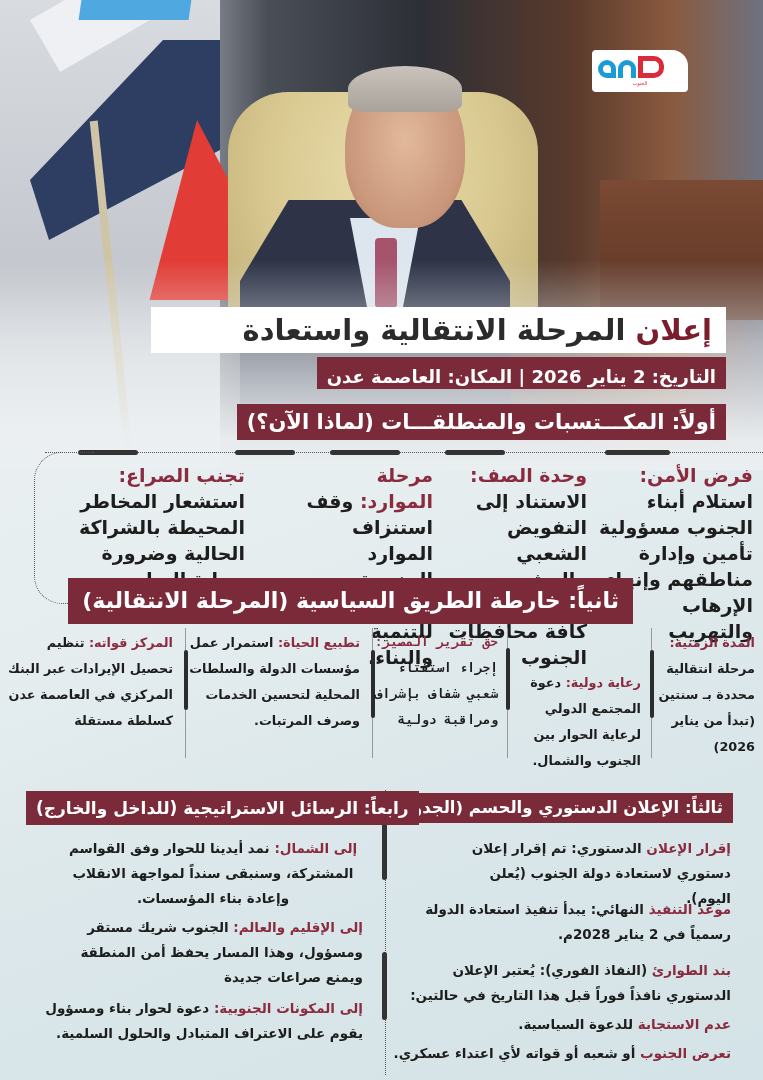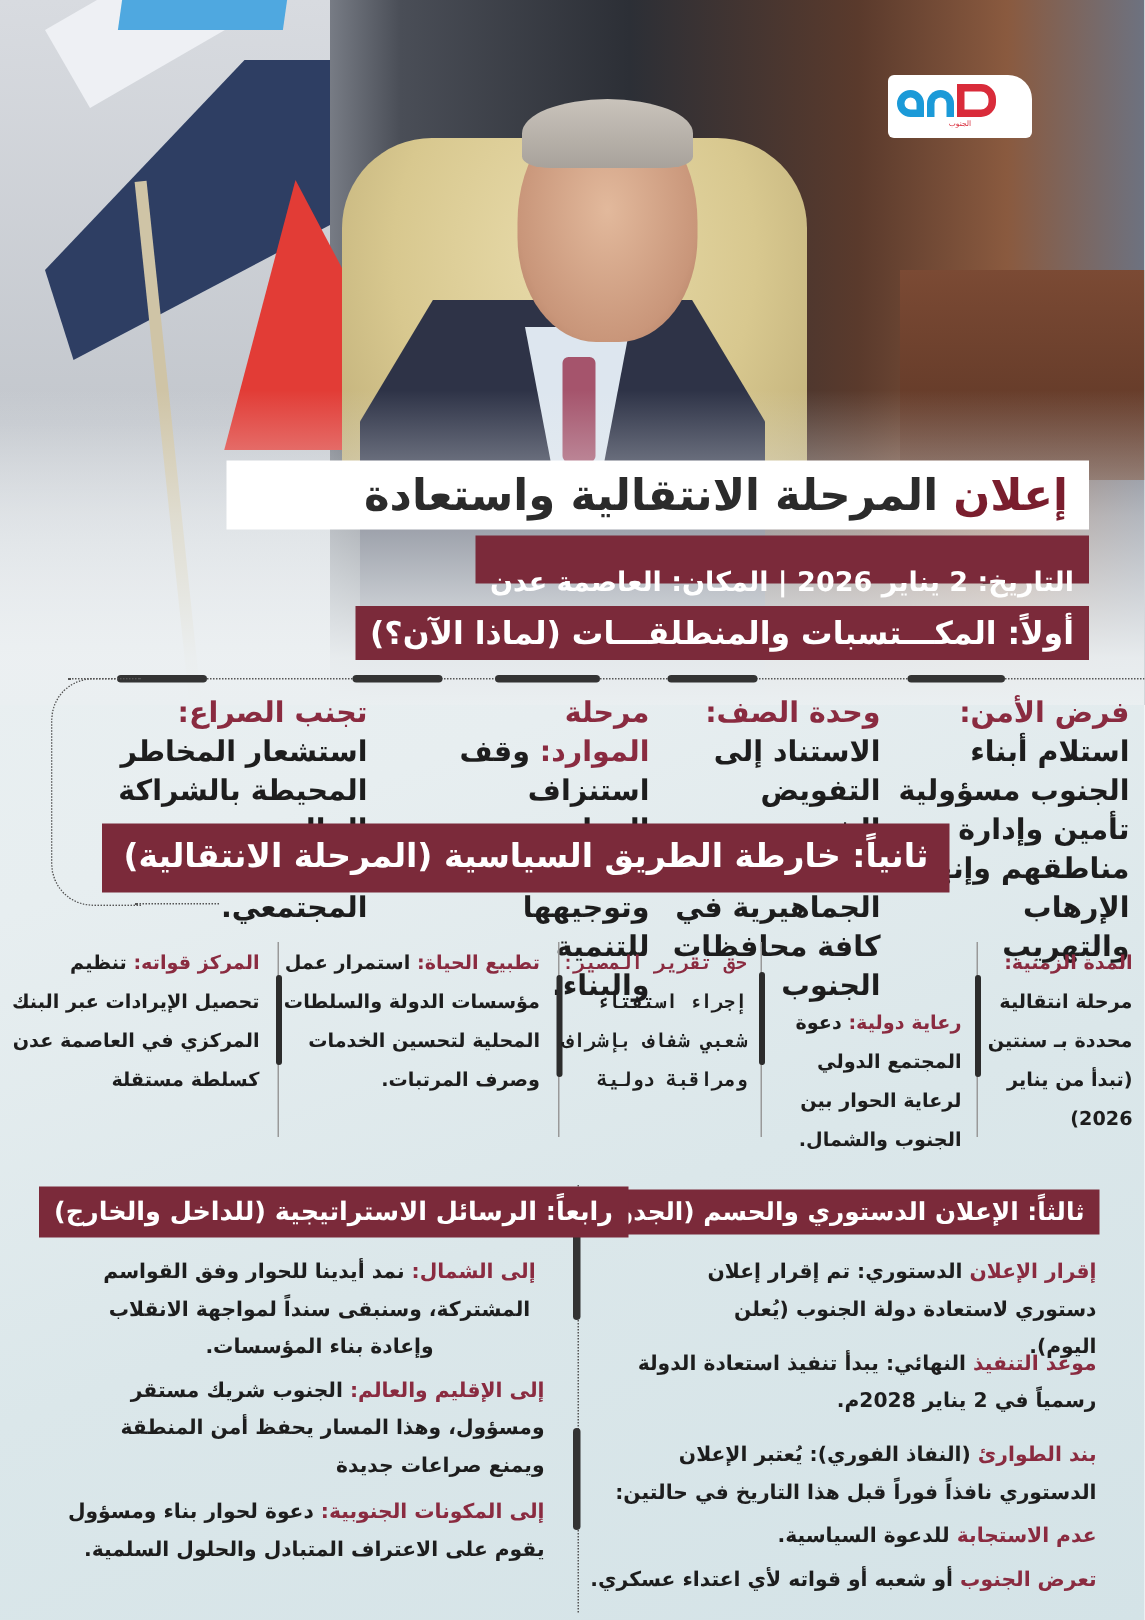--- a/index.html
+++ b/index.html
@@ -46,28 +46,28 @@
   
   .title-box {
     position: absolute; right: 37px; top: 307px; width: 575px; height: 46px;
     background: #ffffff; direction: rtl; text-align: right;
     padding: 2px 14px 0 0; font-size: 29px; font-weight: bold; color: #2b2b2b; line-height: 42px;
   }
   .title-box .accent { color: #7a1e2e; }
   .date-bar {
     position: absolute; right: 37px; top: 357px; height: 32px;
     background: #7b2a3a; color: #fff; direction: rtl;
-    padding: 16px 10px; font-size: 18px; font-weight: bold; line-height: 32px;
+    padding: 4px 10px; font-size: 18px; font-weight: bold; line-height: 32px;
   }
   .section-bar {
     position: absolute; background: #7b2a3a; color:#fff; direction: rtl;
     font-weight: bold; white-space: nowrap;
   }
   .sec1 { right: 37px; top: 404px; height: 36px; line-height: 36px; font-size: 21px; padding: 0 10px; }
-  .sec2 { right: 130px; top: 549px; height: 46px; line-height: 46px; font-size: 22px; padding: 0 14px; }
+  .sec2 { right: 130px; top: 578px; height: 46px; line-height: 46px; font-size: 22px; padding: 0 14px; }
   .sec3 { right: 30px; top: 793px; height: 30px; line-height: 30px; font-size: 16.5px; padding: 0 10px; }
   .sec4 { left: 26px; top: 791px; height: 34px; line-height: 34px; font-size: 17px; padding: 0 10px; }
 
   
   .tl-line {
     position: absolute; left: 45px; top: 452px; width: 718px; height: 0;
     border-top: 1.5px dotted #555;
   }
   .tl-seg { position: absolute; top: 450px; height: 5px; background: #333; border-radius: 3px; }
   .tl-curve {

